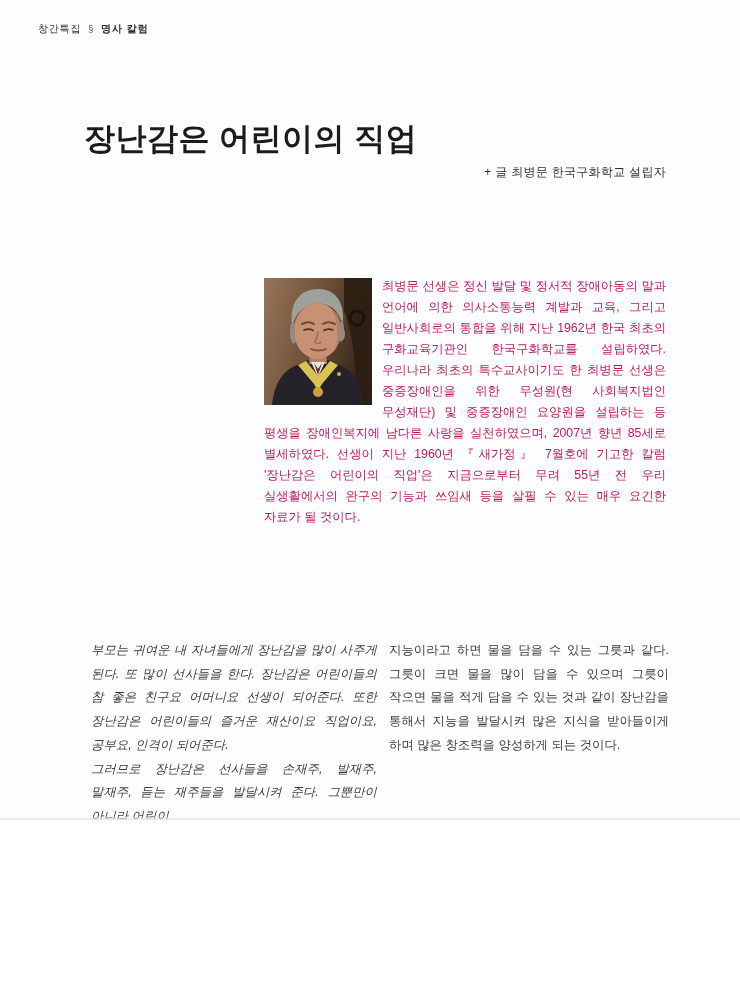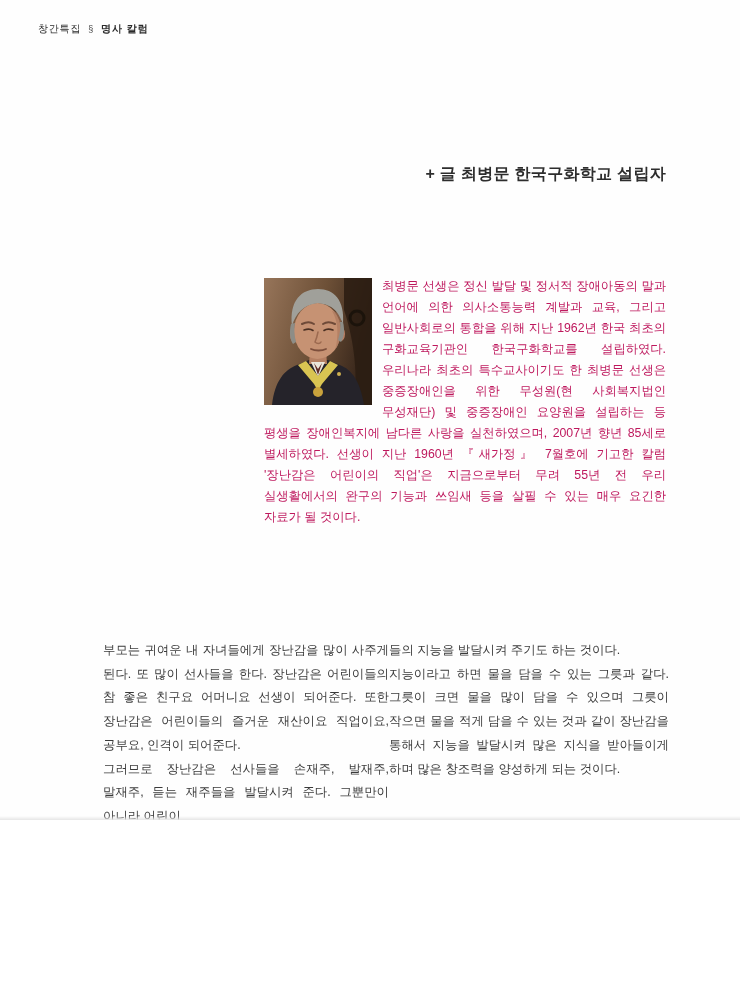--- a/index.html
+++ b/index.html
@@ -18,62 +18,63 @@
   }
   .masthead .sep { margin:0 7px; color:#444; font-size:9px; }
   .masthead .cat { font-weight:bold; letter-spacing:1px; }
   .title {
     position:absolute; left:84px; top:97px;
     font-size:31px; font-weight:bold; color:#1b1b1b;
     letter-spacing:0.5px; white-space:nowrap;
   }
   .byline {
     position:absolute; left:85px; top:164px; width:581px;
-    text-align:right; font-size:16px; color:#2d2d2d;
-    letter-spacing:0.3px; font-weight:700;
+    text-align:right; font-size:12px; color:#2d2d2d;
+    letter-spacing:0.3px; font-weight:400;
   }
   .intro {
     position:absolute; left:264px; top:276px; width:402px;
     font-size:12.3px; line-height:21px;
     text-align:justify; color:#be185d;
     word-break:keep-all;
   }
   .photo-frame {
     float:left; width:108px; height:127px;
     margin:2px 10px 4px 0;
     background:#6d5037;
   }
   .photo-frame svg { display:block; width:108px; height:127px; }
   .col {
     position:absolute; top:639px;
     font-size:12.4px; line-height:23.7px;
     text-align:justify; color:#3a3a3a;
     word-break:keep-all;
   }
   .col p { margin:0; }
-  .col-left  { left:103px;  width:286px; }
+  .col-left  { left:91px;  width:286px;font-style:italic; }
   .col-right { left:389px; width:280px; }
   .pagenum {
     position:absolute; left:37px; top:929px;
     font-size:11.5px; color:#333; letter-spacing:1px;text-align:right;
   }
   .scan-edge {
     position:absolute; left:0; right:0; bottom:0; height:4px;
     background:linear-gradient(to bottom, rgba(255,255,255,0), #e6e6e6);
   }
 </style>
 </head>
 <body>
 
 <div class="page">
 
   <div class="masthead">
     <span>창간특집</span><span class="sep">§</span><span class="cat">명사 칼럼</span>
   </div>
 
+  <h1 class="title">장난감은 어린이의 직업</h1>
 
   <div class="byline">+ 글 최병문 한국구화학교 설립자</div>
 
   <div class="intro">
     <div class="photo-frame" title="최병문 선생 초상 사진">
       <svg viewBox="0 0 108 127" xmlns="http://www.w3.org/2000/svg">
         <defs>
           <linearGradient id="bg" x1="0" y1="0" x2="1" y2="0.3">
             <stop offset="0" stop-color="#97755a"></stop>
             <stop offset="0.55" stop-color="#6d5037"></stop>
@@ -107,21 +108,20 @@
     </div>
     <span>최병문 선생은 정신 발달 및 정서적 장애아동의 말과 언어에 의한 의사소통능력 계발과 교육, 그리고 일반사회로의 통합을 위해 지난 1962년 한국 최초의 구화교육기관인 한국구화학교를 설립하였다. 우리나라 최초의 특수교사이기도 한 최병문 선생은 중증장애인을 위한 무성원(현 사회복지법인 무성재단) 및 중증장애인 요양원을 설립하는 등 평생을 장애인복지에 남다른 사랑을 실천하였으며, 2007년 향년 85세로 별세하였다. 선생이 지난 1960년 『새가정』 7월호에 기고한 칼럼 '장난감은 어린이의 직업'은 지금으로부터 무려 55년 전 우리 실생활에서의 완구의 기능과 쓰임새 등을 살필 수 있는 매우 요긴한 자료가 될 것이다.</span>
   </div>
 
   <div class="col col-left">
     <p>부모는 귀여운 내 자녀들에게 장난감을 많이 사주게 된다. 또 많이 선사들을 한다. 장난감은 어린이들의 참 좋은 친구요 어머니요 선생이 되어준다. 또한 장난감은 어린이들의 즐거운 재산이요 직업이요, 공부요, 인격이 되어준다.</p>
     <p>그러므로 장난감은 선사들을 손재주, 발재주, 말재주, 듣는 재주들을 발달시켜 준다. 그뿐만이 아니라 어린이</p>
   </div>
 
   <div class="col col-right">
-    <p>들의 지능을 발달시켜 주기도 하는 것이다.</p>
     <p>지능이라고 하면 물을 담을 수 있는 그릇과 같다. 그릇이 크면 물을 많이 담을 수 있으며 그릇이 작으면 물을 적게 담을 수 있는 것과 같이 장난감을 통해서 지능을 발달시켜 많은 지식을 받아들이게 하며 많은 창조력을 양성하게 되는 것이다.</p>
   </div>
 
   <div class="pagenum">18</div>
 
   <div class="scan-edge"></div>
 
 </div>
 
 </body></html>

